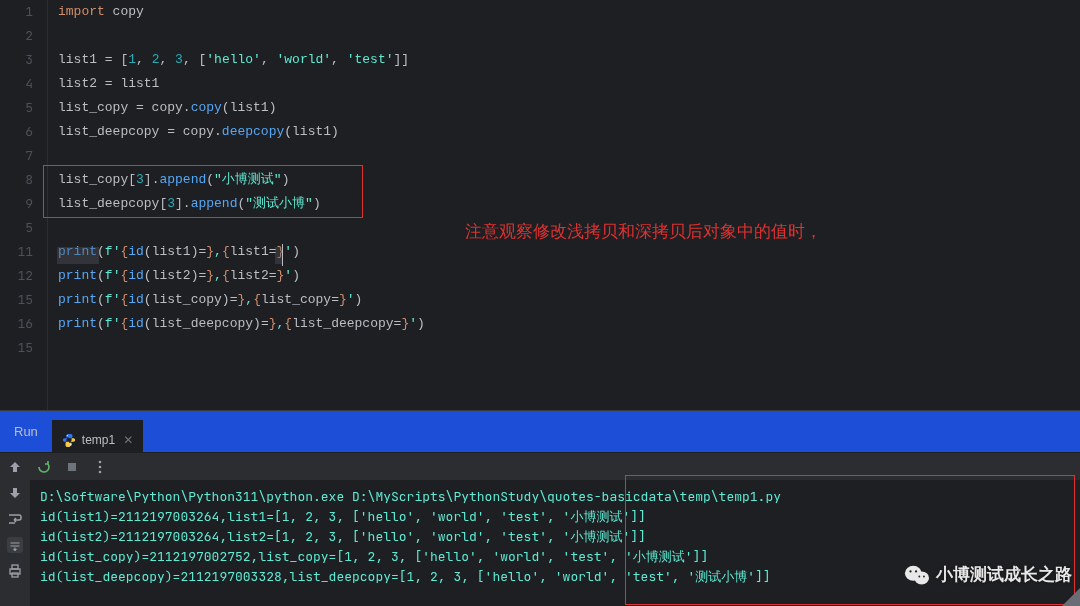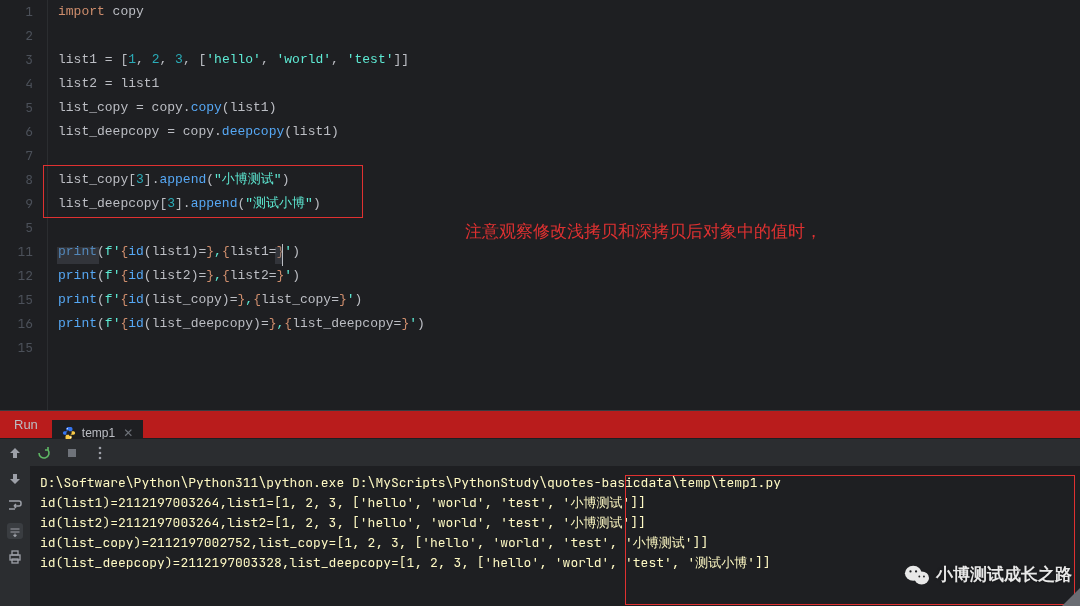--- a/index.html
+++ b/index.html
@@ -102,24 +102,24 @@
       height: 1px;
       background: #393b40;
     }
     
     .run-panel {
       height: 195px;
       display: flex;
       flex-direction: column;
     }
     .tab-bar {
-      height: 28px;
-      display: flex;
-      align-items: center;
-      background: #b91c1c;
+      height: 42px;
+      display: flex;
+      align-items: center;
+      background: #1d4ed8;
       border-bottom: 1px solid #1e1f22;
     }
     .tab-run-label {
       padding: 0 14px;
       color: #bcbec4;
       font-family: -apple-system, 'Segoe UI', sans-serif;
       font-size: 13px;
     }
     .tab-item {
       display: flex;
@@ -173,21 +173,21 @@
       cursor: pointer;
     }
     .tool-icon svg { width: 100%; height: 100%; }
     
     .console-output {
       flex: 1;
       padding: 6px 10px;
       background: #1e1f22;
       font-family: 'JetBrains Mono', 'Consolas', monospace;
       font-size: 13px;
-      color: #fef9c3;
+      color: #5eead4;
       line-height: 20px;
       white-space: pre;
       position: relative;
     }
     .console-right-col {
       flex: 1;
       display: flex;
       flex-direction: column;
     }
     

